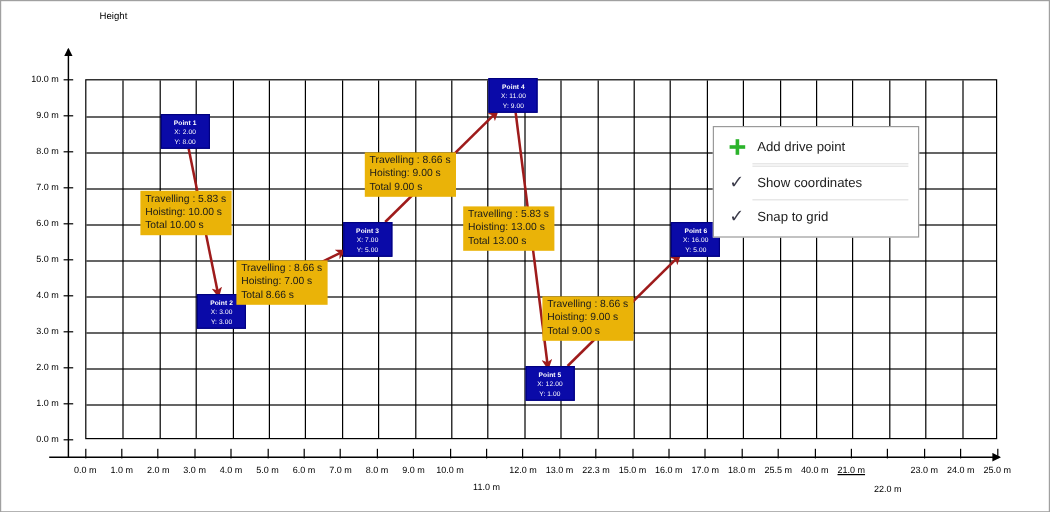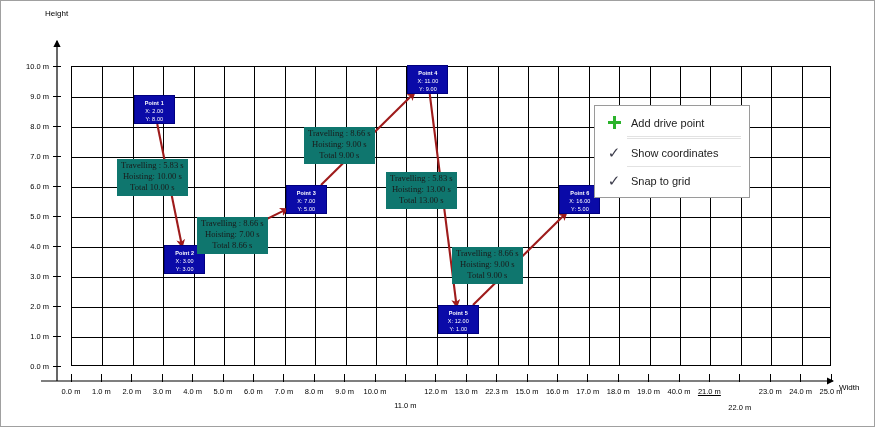--- a/index.html
+++ b/index.html
@@ -19,20 +19,21 @@
     border: 1px solid #a0a0a0;
     box-sizing: border-box;
     overflow: hidden;
   }
   
   .axis-title {
     position: absolute;
     font-size: 8px;
     color: #000000;
     white-space: nowrap;
+    margin-left: 38px;
   }
   #height-title { left: 44px; top: 8px; }
   #width-title  { left: 838px; top: 382px; }
   
   #plot {
     position: absolute;
     left: 70px;
     top: 65px;
     width: 760px;
     height: 300px;
@@ -75,44 +76,43 @@
     line-height: 8px;
     text-align: center;
     padding-top: 3px;
     z-index: 6;
     letter-spacing: 0.1px;
   }
   .point-box .pl-title { font-weight: bold; }
   
   .tooltip {
     position: absolute;
-    background: #0f766e;
+    background: #eab308;
     color: #1a1a1a;
     font-size: 8.6px;
     line-height: 11.2px;
     padding: 1px 4px 2px 4px;
-    text-align: center;
+    text-align: left;
     white-space: nowrap;
     z-index: 8;
-    font-family: Liberation Serif, serif;
   }
   
   #arrows {
     position: absolute;
     left: 0; top: 0;
     width: 875px; height: 427px;
     z-index: 4;
     pointer-events: none;
   }
   
   #context-menu {
     position: absolute;
     left: 593px;
     top: 104px;
-    width: 156px;
+    width: 172px;
     background: #ffffff;
     border: 1px solid #9a9a9a;
     z-index: 20;
     padding: 4px 0 4px 0;
     box-sizing: border-box;
   }
   .menu-item {
     display: flex;
     align-items: center;
     height: 25px;
@@ -250,21 +250,21 @@
       <div class="tick-label tick-x" style="left: 495.6px; top: 386px;">22.3 m</div>
       <div class="tick-mark" style="left: 525.5px; top: 373px; width: 1px; height: 8px;"></div>
       <div class="tick-label tick-x" style="left: 526px; top: 386px;">15.0 m</div>
       <div class="tick-mark" style="left: 555.9px; top: 373px; width: 1px; height: 8px;"></div>
       <div class="tick-label tick-x" style="left: 556.4px; top: 386px;">16.0 m</div>
       <div class="tick-mark" style="left: 586.3px; top: 373px; width: 1px; height: 8px;"></div>
       <div class="tick-label tick-x" style="left: 586.8px; top: 386px;">17.0 m</div>
       <div class="tick-mark" style="left: 616.7px; top: 373px; width: 1px; height: 8px;"></div>
       <div class="tick-label tick-x" style="left: 617.2px; top: 386px;">18.0 m</div>
       <div class="tick-mark" style="left: 647.1px; top: 373px; width: 1px; height: 8px;"></div>
-      <div class="tick-label tick-x" style="left: 647.6px; top: 386px;">19.0 m</div>
+      <div class="tick-label tick-x" style="left: 647.6px; top: 386px;">25.5 m</div>
       <div class="tick-mark" style="left: 677.5px; top: 373px; width: 1px; height: 8px;"></div>
       <div class="tick-label tick-x" style="left: 678px; top: 386px;">40.0 m</div>
       <div class="tick-mark" style="left: 707.9px; top: 373px; width: 1px; height: 8px;"></div>
       <div class="tick-label tick-x" style="left: 708.4px; top: 386px; text-decoration: underline;">21.0 m</div>
       <div class="tick-mark" style="left: 738.3px; top: 373px; width: 1px; height: 8px;"></div>
       <div class="tick-label tick-x" style="left: 738.8px; top: 386px; margin-top: 16px;">22.0 m</div>
       <div class="tick-mark" style="left: 768.7px; top: 373px; width: 1px; height: 8px;"></div>
       <div class="tick-label tick-x" style="left: 769.2px; top: 386px;">23.0 m</div>
       <div class="tick-mark" style="left: 799.1px; top: 373px; width: 1px; height: 8px;"></div>
       <div class="tick-label tick-x" style="left: 799.6px; top: 386px;">24.0 m</div>

